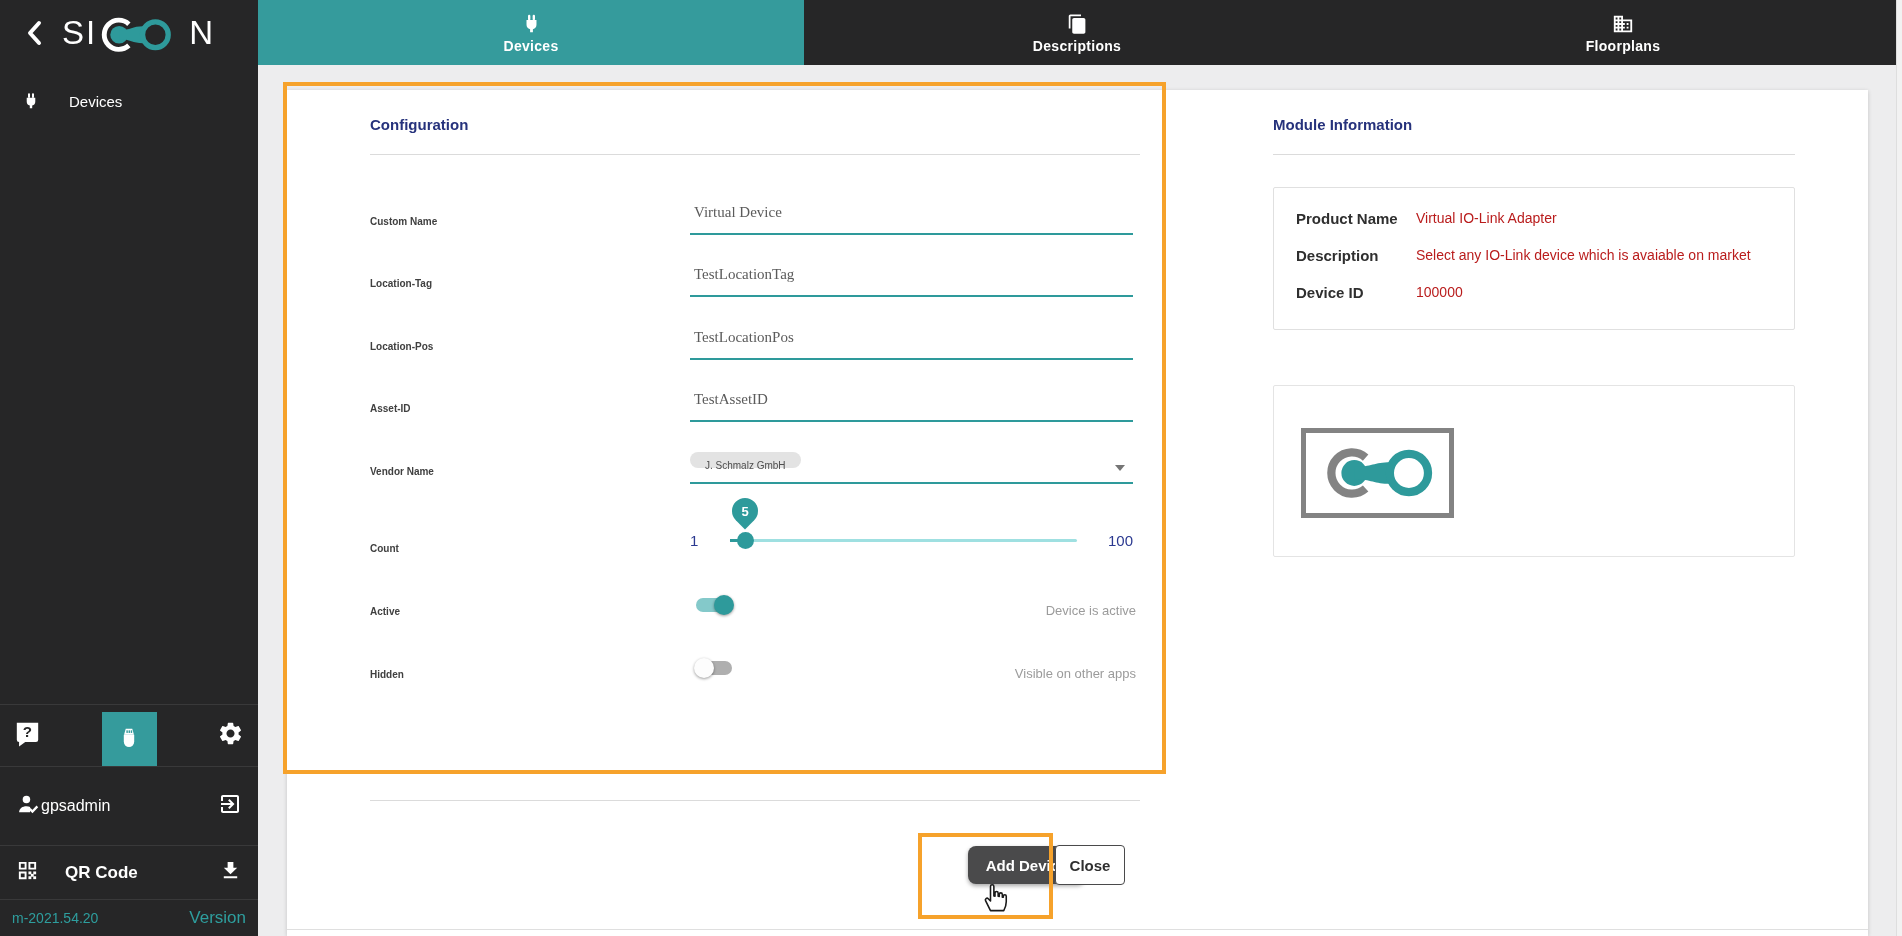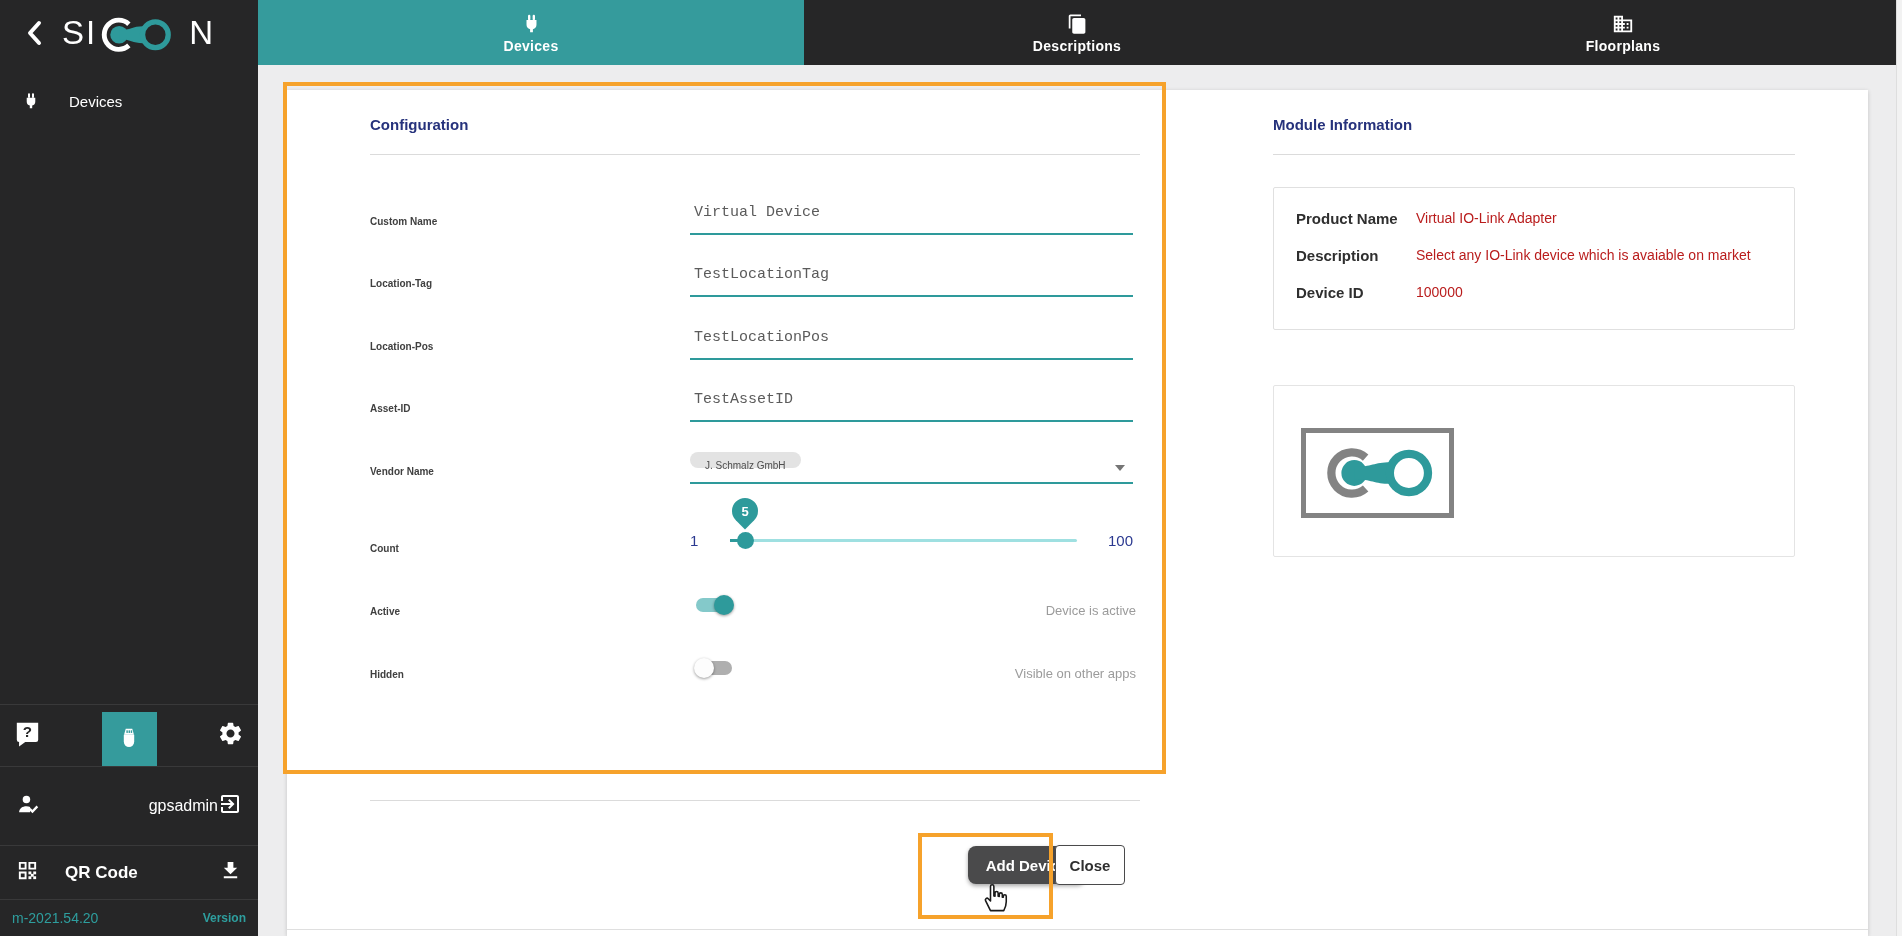--- a/index.html
+++ b/index.html
@@ -24,46 +24,46 @@
     background:#262627; z-index:9; }
   .nav-item { display:flex; align-items:center; padding:26px 0 0 22px; gap:29px;
     color:#fff; font-size:15px; cursor:pointer; }
   .side-footer { position:absolute; bottom:0; left:0; width:100%; }
   .srow { display:flex; align-items:center; }
   .icons-row { height:63px; border-top:1px solid #39393A; border-bottom:1px solid #39393A;
     justify-content:space-between; padding:0 14px; }
   .sel-square { width:55px; height:54px; background:#359B9C; display:flex; align-items:center;
     justify-content:center; align-self:flex-end; cursor:pointer; }
   .user-row { height:79px; border-bottom:1px solid #39393A; padding:0 16px; justify-content:space-between; }
-  .user-name { color:#fff; font-size:16px; flex:1; text-align:right; }
+  .user-name { color:#fff; font-size:16px; flex:1; text-align:left; }
   .qr-row { height:54px; border-bottom:1px solid #39393A; padding:0 16px; }
   .qr-label { color:#fff; font-size:17px; font-weight:700; margin-left:26px; flex:1; }
   .version-row { height:36px; justify-content:space-between; padding:0 12px; color:#2E9E9E; }
   .version-value { font-size:14px; font-weight:500; }
-  .version-label { font-size:12px; font-weight:700; }
+  .version-label { font-size:17px; font-weight:400; }
   .sicon { cursor:pointer; }
 
   
   .main-bg { position:absolute; left:258px; top:65px; right:0; bottom:0; background:#EDEDEE; }
   .scroll-strip { position:absolute; right:0; top:0; width:6px; height:936px;
     background:#F2F2F2; border-left:1px solid #DEDEDE; z-index:30; }
   .card { position:absolute; left:287px; top:90px; width:1581px; height:846px;
     background:#fff; box-shadow:0 1px 4px rgba(0,0,0,.18); z-index:11; }
 
   .sec-heading { position:absolute; font-size:15px; font-weight:700; color:#26327C; }
   .hdivider { position:absolute; height:1px; background:#DBDBDB; }
 
   
   .f-row { position:absolute; left:83px; width:770px; height:40px; }
   .f-label { position:absolute; left:0; top:3px; font-size:10px; font-weight:700; color:#404040; }
   .f-control { position:absolute; left:320px; width:443px; top:0; }
   .line-box { position:absolute; left:320px; top:-12px; width:443px; height:34px;
     border-bottom:2px solid #2E9A9B; }
   .line-input { width:100%; border:none; outline:none; background:transparent;
-    font-family:Liberation Mono, monospace; font-size:15px; color:#5B5B5B; padding:3px 0 0 4px; }
+    font-family:Liberation Serif, serif; font-size:15px; color:#5B5B5B; padding:3px 0 0 4px; }
   .chip { display:inline-block; height:16px; line-height:28px; padding:0 15px;
     background:#E3E3E3; border-radius:14px; font-size:10px; color:#4D4D4D; cursor:pointer;text-align:right; }
   .dd-arrow { position:absolute; width:0; height:0; border-left:5px solid transparent;
     border-right:5px solid transparent; border-top:6px solid #757575; cursor:pointer; }
   .dd-arrow.teal { border-top-color:#2E9A9B; }
   .helper { position:absolute; right:-3px; top:0; font-size:13px; color:#9B9B9B; }
 
   
   .sl-min, .sl-max { position:absolute; top:-8px; font-size:15px; color:#2B3990; }
   .sl-track { position:absolute; left:360px; top:-1px; width:347px; height:3px;

